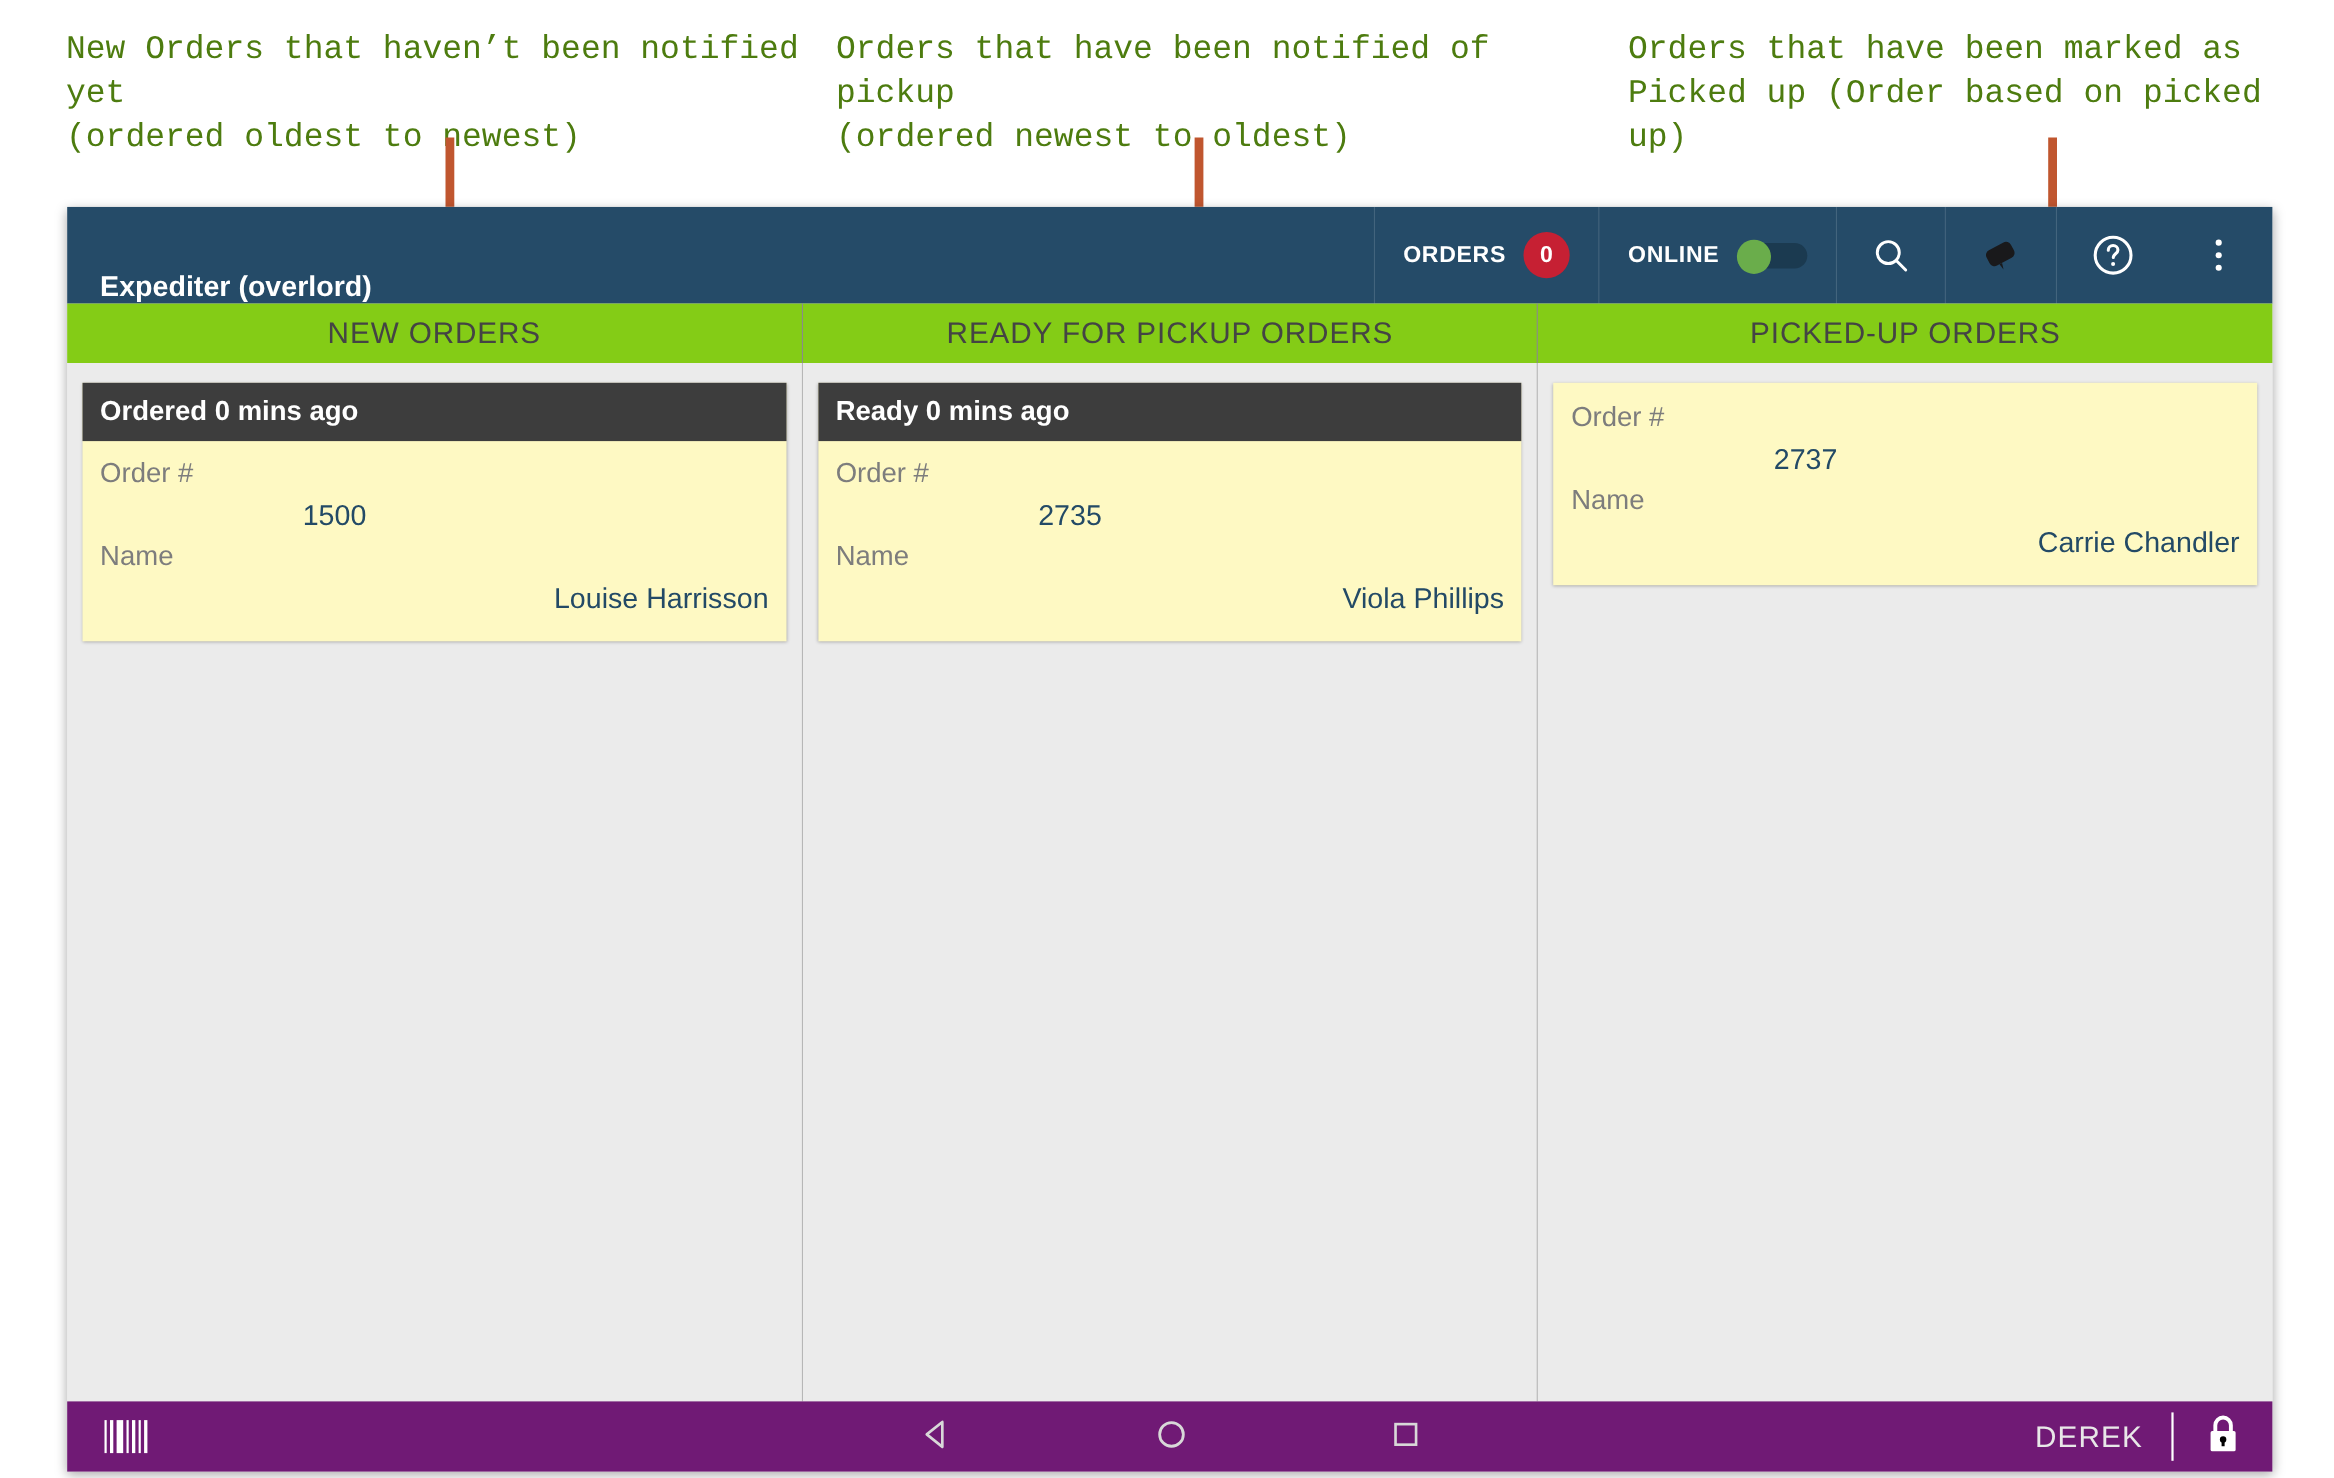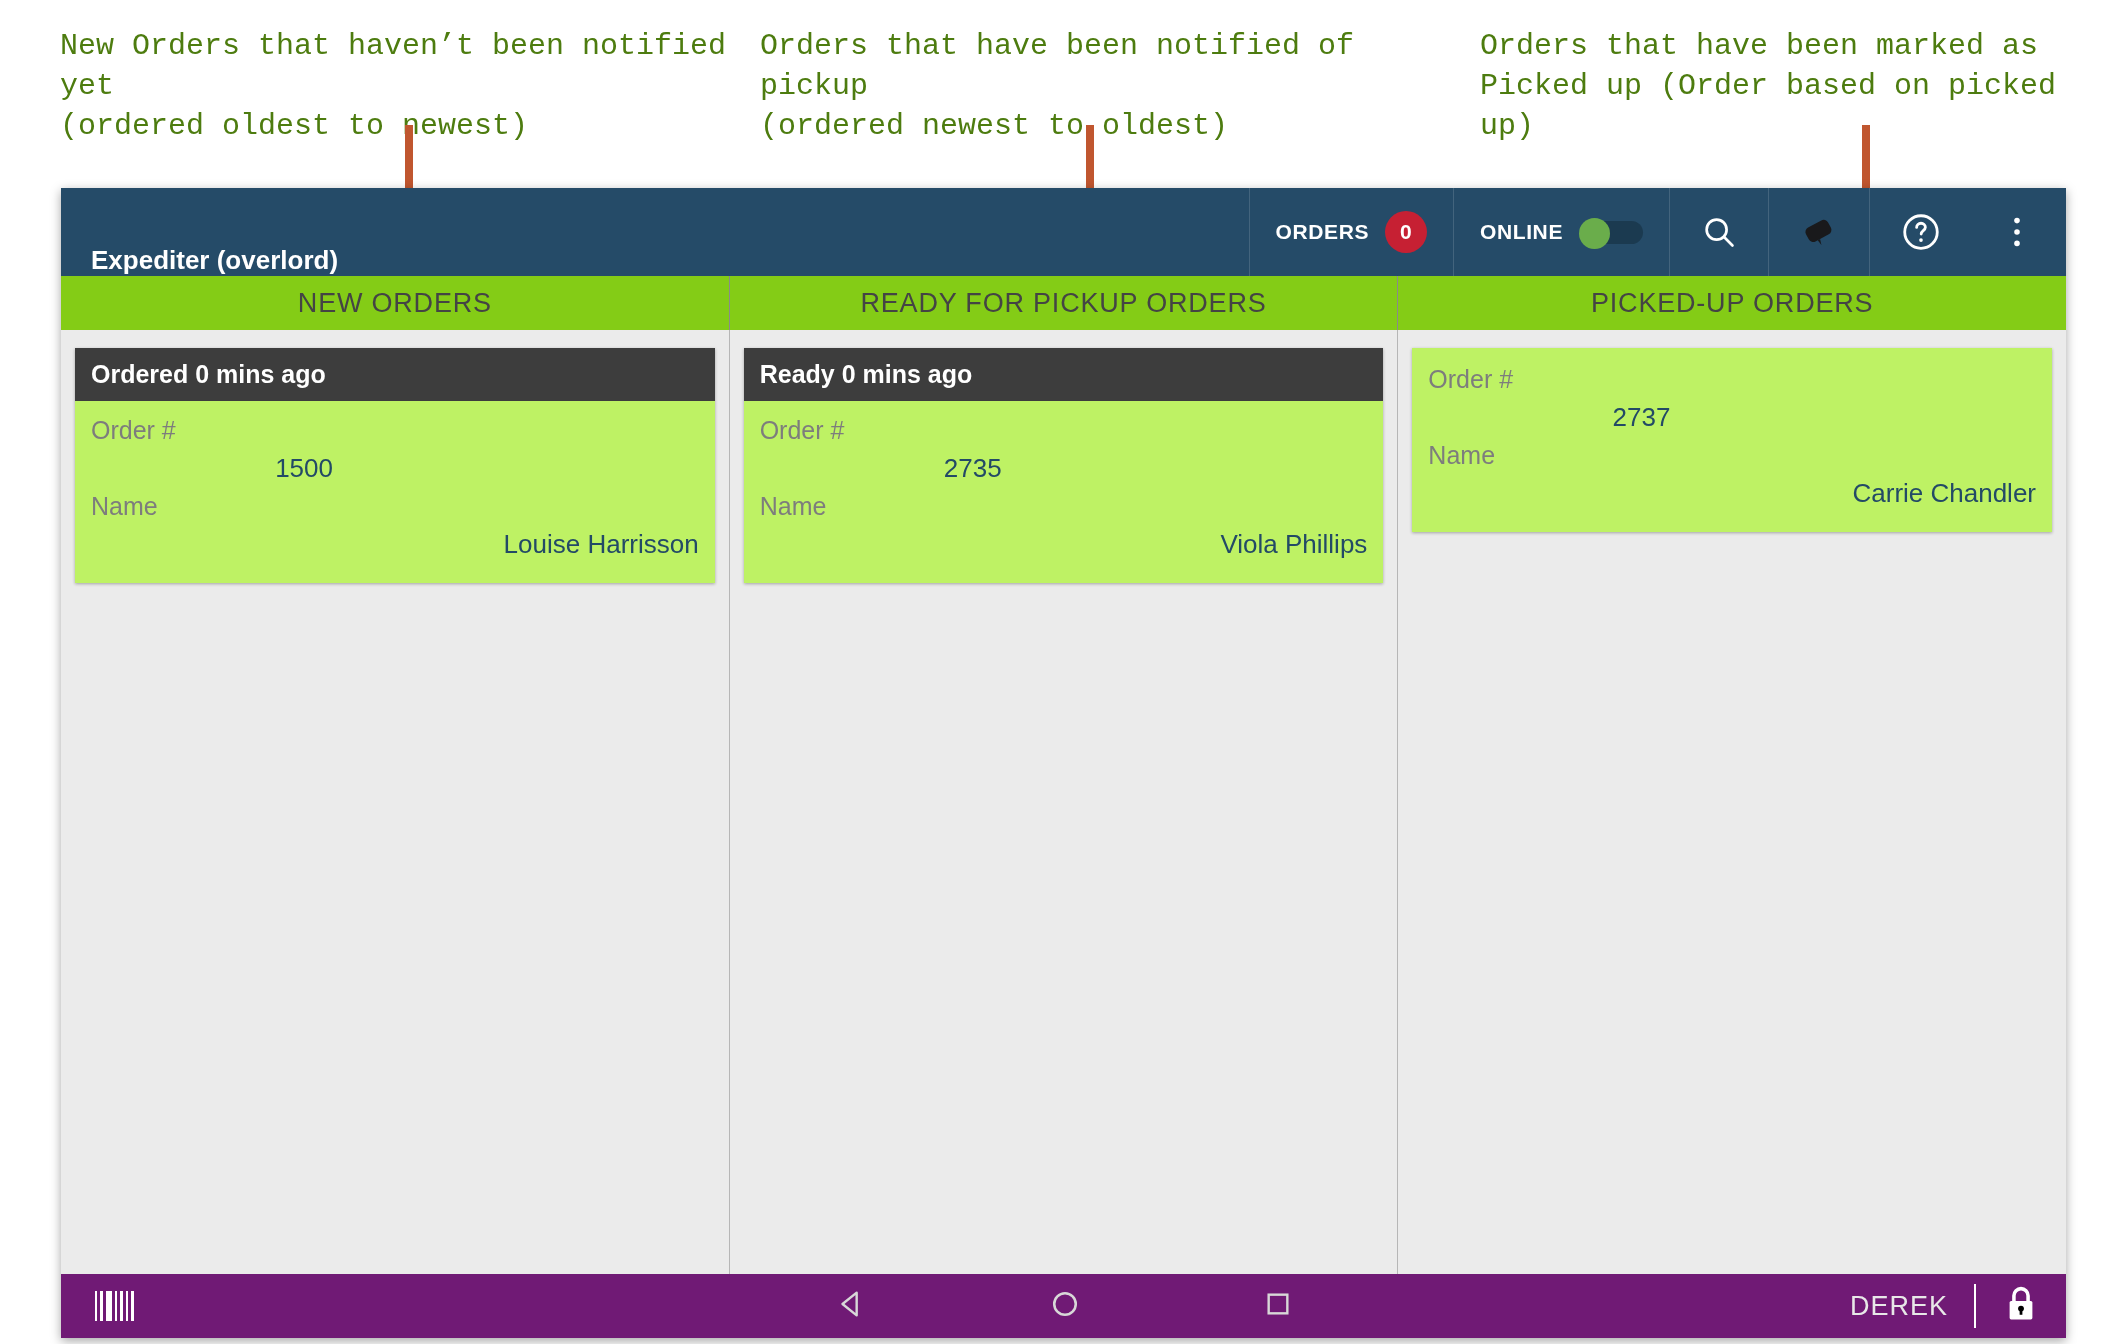--- a/index.html
+++ b/index.html
@@ -155,21 +155,21 @@
   .column {
     flex: 1 1 0;
     padding: 18px 14px;
     border-right: 1px solid #b6b6b6;
     overflow: hidden;
   }
   .column:last-child { border-right: none; }
 
   
   .order-card {
-    background: #bef264;
+    background: #fef9c3;
     box-shadow: 0 1px 3px rgba(0,0,0,0.30);
     margin-bottom: 14px;
   }
   .card-head {
     background: #3d3d3d;
     color: #ffffff;
     font-size: 25px;
     font-weight: bold;
     padding: 12px 16px;
   }

